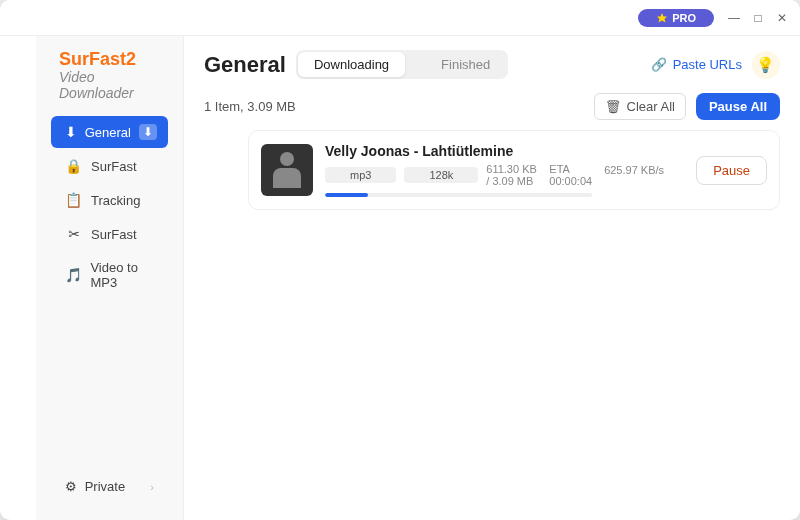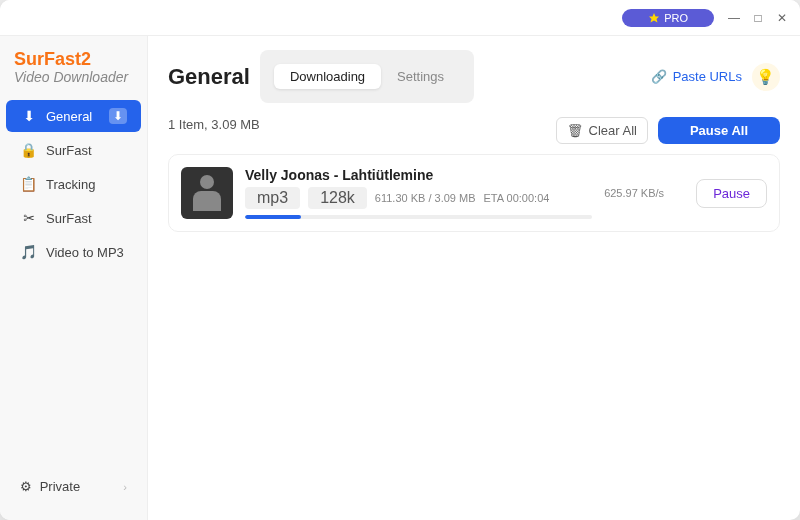--- a/index.html
+++ b/index.html
@@ -36,22 +36,22 @@
     }
     .title-bar-buttons {
       display: flex;
       gap: 8px;
       align-items: center;
     }
     .pro-badge {
       background: #5b5bd6;
       color: #fff;
       font-size: 11px;
-      font-weight: 400;
-      padding: 3px 26px;
+      font-weight: 700;
+      padding: 3px 18px;
       border-radius: 12px;
       display: flex;
       align-items: center;
       gap: 4px;
       margin-right: 12px;
     }
     .pro-badge svg { width: 12px; height: 12px; }
     .win-btn {
       width: 16px;
       height: 16px;
@@ -69,22 +69,23 @@
       flex: 1;
       overflow: hidden;
     }
     
     .sidebar {
       width: 148px;
       background: #f8f8f8;
       border-right: 1px solid #eee;
       display: flex;
       flex-direction: column;
-      padding: 10px 0;
-      flex-shrink: 0;
+      padding: 10px 9px;
+      flex-shrink: 0;
+      margin-left: 36px;
     }
     .sidebar-logo {
       padding: 4px 14px 14px 14px;
     }
     .sidebar-logo .app-name {
       font-size: 18px;
       font-weight: 800;
       color: #2563eb;
       line-height: 1;
     }
@@ -165,22 +166,22 @@
     }
     .page-title {
       font-size: 22px;
       font-weight: 700;
       color: #222;
     }
     .tab-group {
       display: flex;
       background: #f0f0f0;
       border-radius: 8px;
-      padding: 14px;
-      gap: 0;
+      padding: 2px;
+      gap: 20px;
     }
     .tab {
       padding: 5px 16px;
       border-radius: 6px;
       font-size: 13px;
       cursor: pointer;
       font-weight: 500;
     }
     .tab.active {
       background: #fff;
@@ -209,21 +210,21 @@
       display: flex;
       align-items: center;
       justify-content: center;
       font-size: 15px;
       cursor: pointer;
     }
     
     .content-toolbar {
       padding: 4px 20px 10px 20px;
       display: flex;
-      align-items: flex-start;
+      align-items: center;
       justify-content: space-between;
       flex-shrink: 0;
     }
     .item-count {
       font-size: 13px;
       color: #555;
     }
     .toolbar-actions {
       display: flex;
       align-items: center;
@@ -239,40 +240,41 @@
       padding: 5px 10px;
       border-radius: 6px;
       border: 1px solid #ddd;
       background: #fff;
     }
     .pause-all-btn {
       background: #2563eb;
       color: #fff;
       font-size: 13px;
       font-weight: 600;
-      padding: 6px 32px;
+      padding: 6px 13px;
       border-radius: 8px;
       cursor: pointer;
       border: none;
     }
     
     .download-list {
       flex: 1;
       overflow-y: auto;
       padding: 0 20px;
     }
     .download-item {
       display: flex;
       align-items: center;
       gap: 12px;
       background: #fff;
       border: 1px solid #eee;
       border-radius: 10px;
       padding: 12px;
       margin-bottom: 10px;
+      margin-left: 44px;
     }
     .thumb-figure {
       width: 52px;
       height: 52px;
       background: #333;
       border-radius: 6px;
       position: relative;
       overflow: hidden;
     }
     
@@ -315,23 +317,23 @@
       display: flex;
       align-items: center;
       gap: 8px;
       font-size: 11px;
       color: #888;
       margin-bottom: 6px;
     }
     .tag {
       background: #f0f0f0;
       color: #555;
-      padding: 2px 12px;
+      padding: 2px 25px;
       border-radius: 4px;
-      font-size: 16px;
+      font-size: 11px;
       font-weight: 500;
     }
     .progress-bar-container {
       height: 4px;
       background: #eee;
       border-radius: 2px;
       overflow: hidden;
     }
     .progress-bar-fill {
       height: 100%;
@@ -340,21 +342,21 @@
     }
     .download-speed {
       font-size: 11px;
       color: #888;
       flex-shrink: 0;
       min-width: 80px;
     }
     .pause-btn {
       background: #fff;
       border: 1px solid #ddd;
-      color: #6d28d9;
+      color: #c2410c;
       font-size: 13px;
       font-weight: 500;
       padding: 6px 16px;
       border-radius: 8px;
       cursor: pointer;
       flex-shrink: 0;
     }
   </style>
 </head>
 <body>
@@ -427,21 +429,21 @@
       </div>
     </div>
 
     <div class="content">
 
       <div class="content-header">
         <div class="page-title-area">
           <h1 class="page-title">General</h1>
           <div class="tab-group">
             <div class="tab active">Downloading</div>
-            <div class="tab">Settings</div>
+            <div class="tab">Finished</div>
           </div>
         </div>
         <div class="header-right">
           <div class="paste-urls-btn">
             <span>🔗</span>
             <span>Paste URLs</span>
           </div>
           <div class="bulb-btn">
             <span>💡</span>
           </div>

